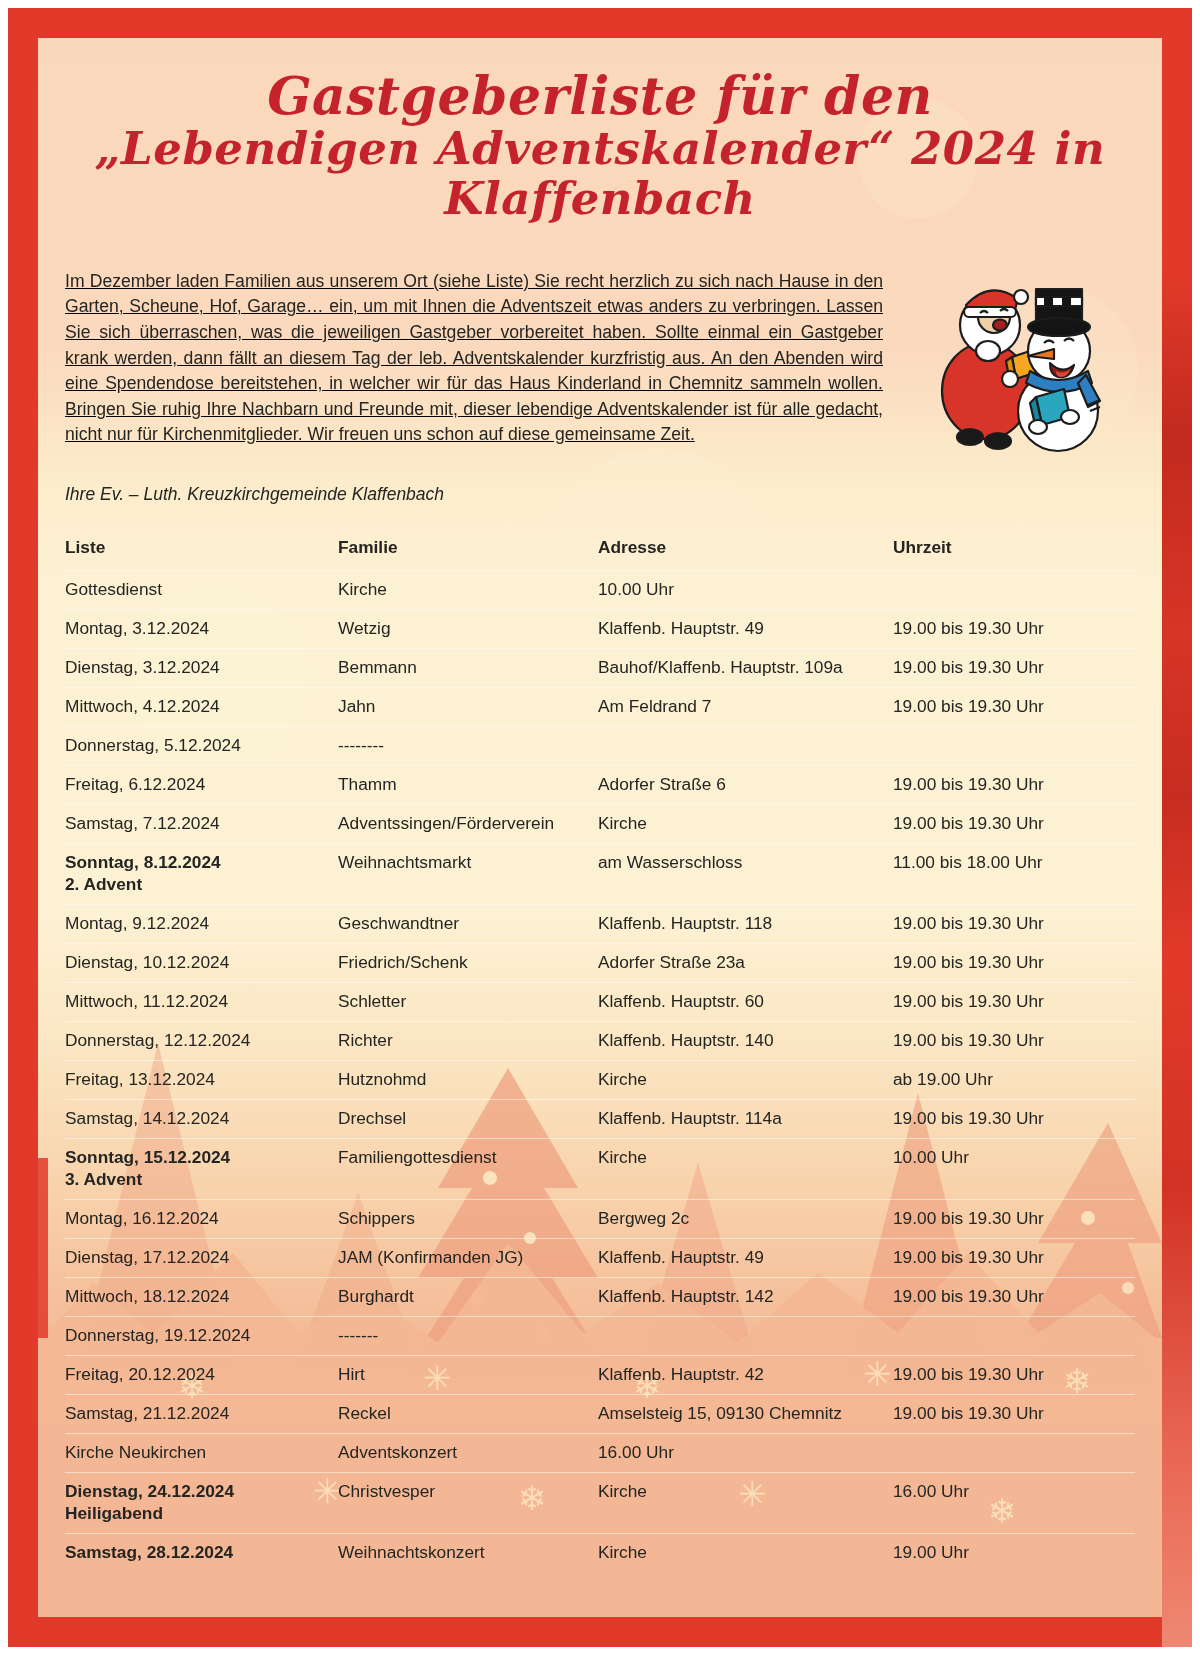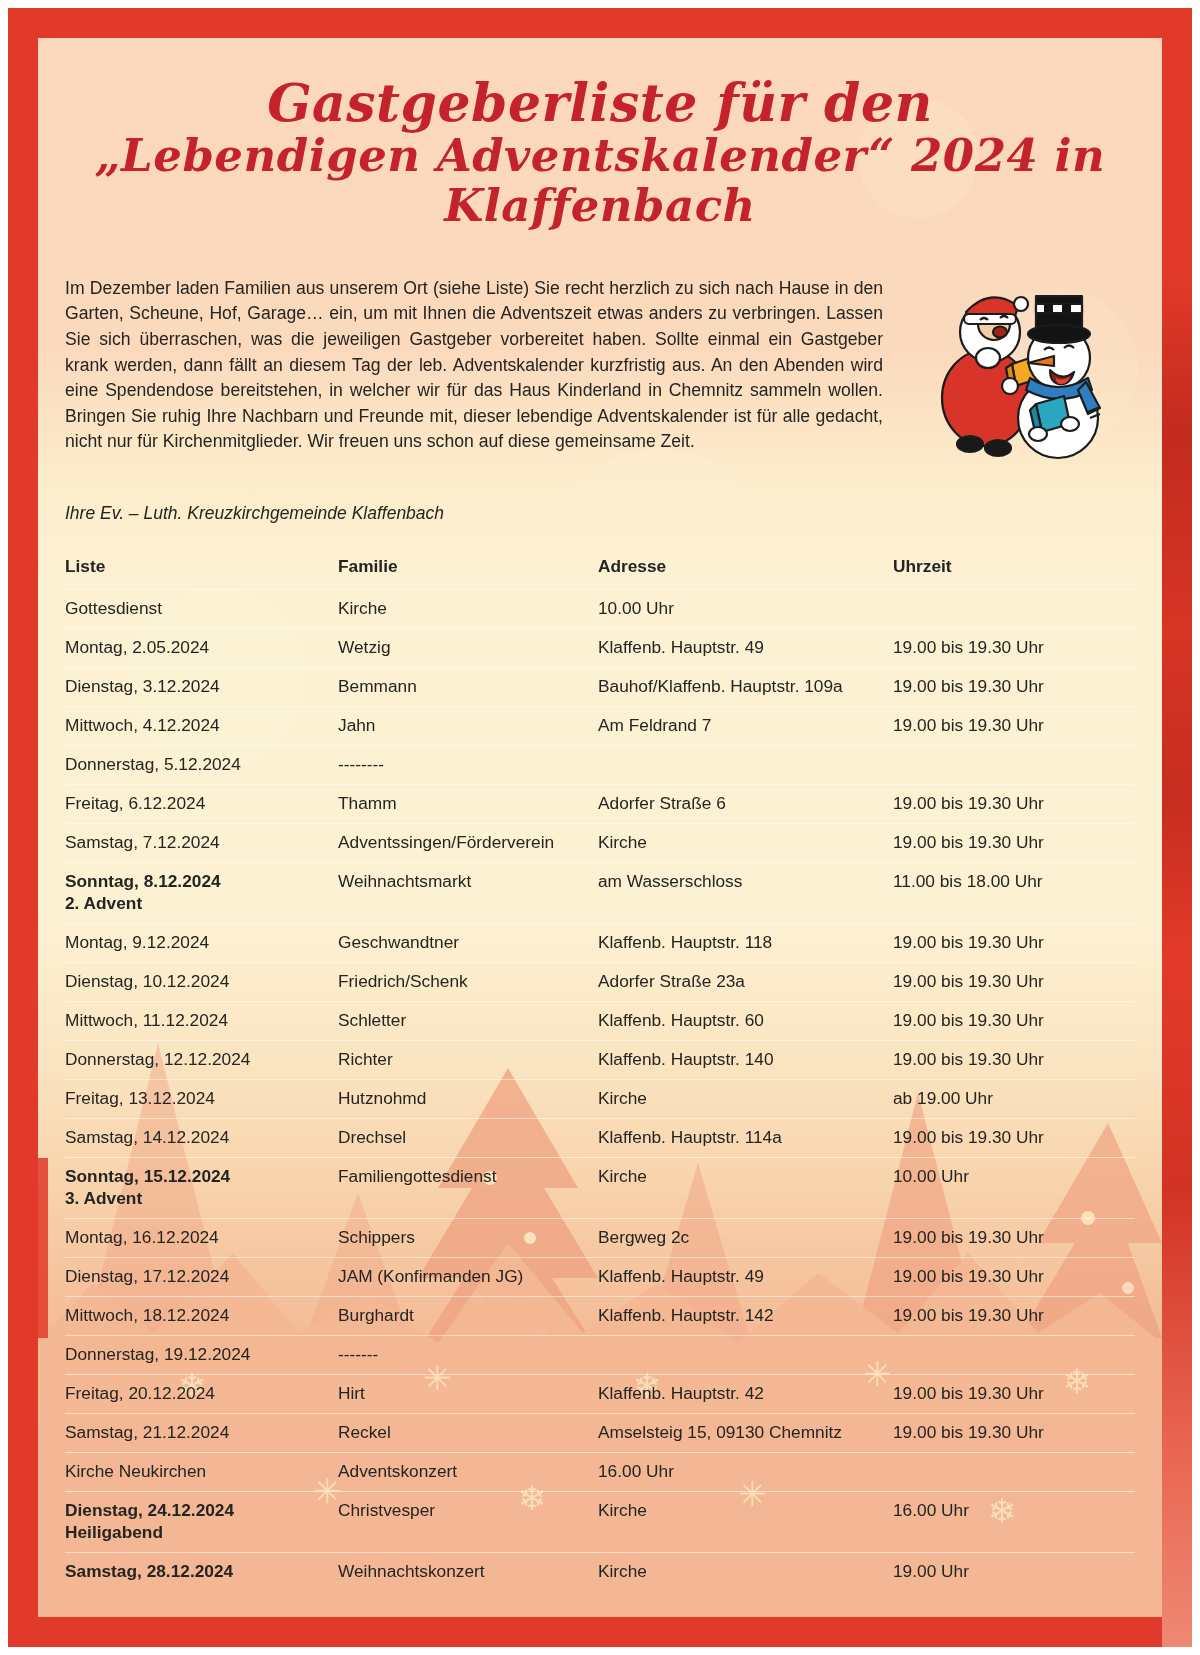--- a/index.html
+++ b/index.html
@@ -40,32 +40,32 @@
 
   .inner { position:relative; z-index:1; padding:20px 27px 0 27px; height:100%; }
 
   .script-title {
     font-family:"DejaVu Serif", serif;
     font-style:italic; font-weight:700;
     color:#c5232b; text-align:center;
     line-height:1.1; letter-spacing:.5px;
     margin:0;
   }
-  .title-1 { font-size:52px; margin-top:16px; }
+  .title-1 { font-size:52px; margin-top:9px; }
   .title-2 { font-size:45px; }
 
-  .intro-row { display:flex; margin-top:28px; gap:22px; }
+  .intro-row { display:flex; margin-top:28px; gap:22px;text-decoration:underline; }
   .intro-text {
     width:818px; flex:0 0 818px;
     font-size:17.6px; line-height:25.6px;
     text-align:justify; color:#242421;
   }
   .illustration-box { flex:1; display:flex; align-items:flex-start; justify-content:center; padding-top:8px; }
 
-  .signature { margin-top:30px; font-style:italic; font-size:17.5px; color:#242421; }
+  .signature { margin-top:18px; font-style:italic; font-size:17.5px; color:#242421; }
 
   .host-table { margin-top:26px; color:#242421; font-size:17.3px; }
   .thead, .trow {
     display:grid;
     grid-template-columns:273px 260px 295px 1fr;
     column-gap:0;
   }
   .thead { font-weight:700; padding:6px 0 12px 0; }
   .trow { padding:7px 0 9px 0; border-top:1px solid rgba(255,252,244,.55); line-height:22px; }
   .trow .c { padding-right:10px; }
@@ -201,21 +201,21 @@
             <div class="c" data-interactable="false">Uhrzeit</div>
           </div>
           <div data-interactable="false">
               <div class="trow em" data-interactable="false">
     <div class="c" data-interactable="false">Gottesdienst</div>
     <div class="c" data-interactable="false">Kirche</div>
     <div class="c" data-interactable="false">10.00 Uhr</div>
   </div>
               <div class="trow" data-interactable="false">
     <div class="c c-datum" data-interactable="false">
-      <span data-interactable="false">Montag, 2.05.2024</span>
+      <span data-interactable="false">Montag, 3.12.2024</span>
       
     </div>
     <div class="c" data-interactable="false">Wetzig</div>
     <div class="c" data-interactable="false">Klaffenb. Hauptstr. 49</div>
     <div class="c" data-interactable="false">19.00 bis 19.30 Uhr</div>
   </div>
               <div class="trow" data-interactable="false">
     <div class="c c-datum" data-interactable="false">
       <span data-interactable="false">Dienstag, 3.12.2024</span>
       

